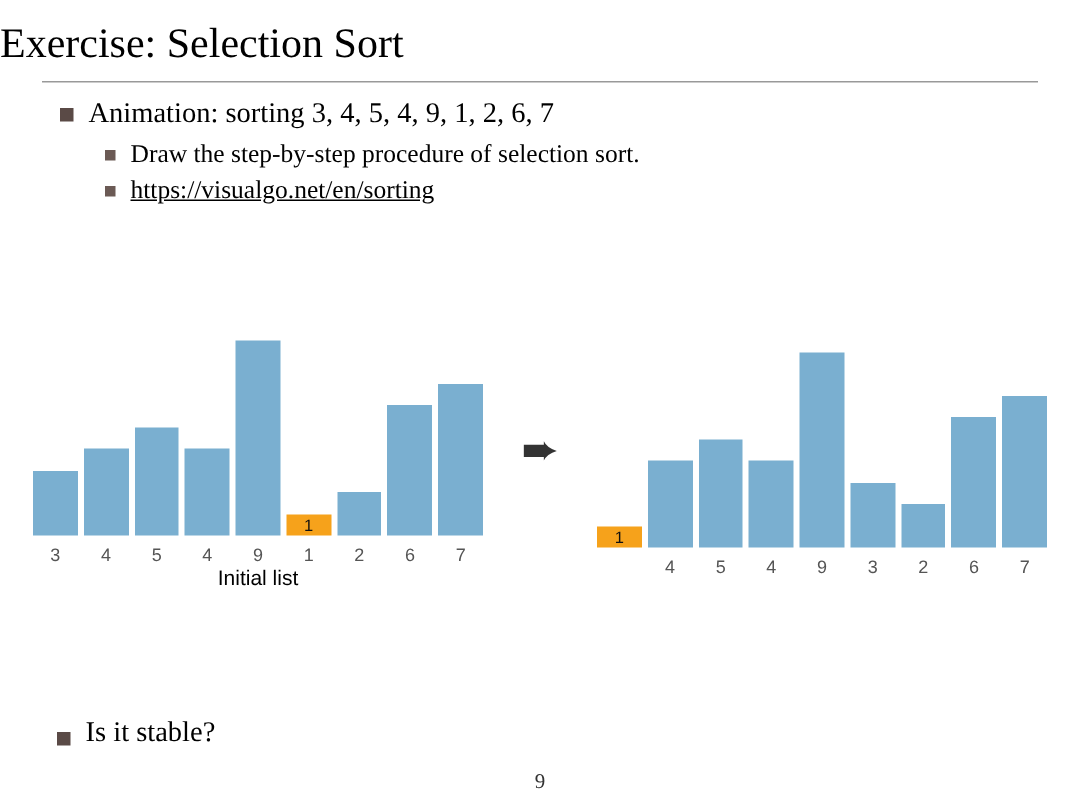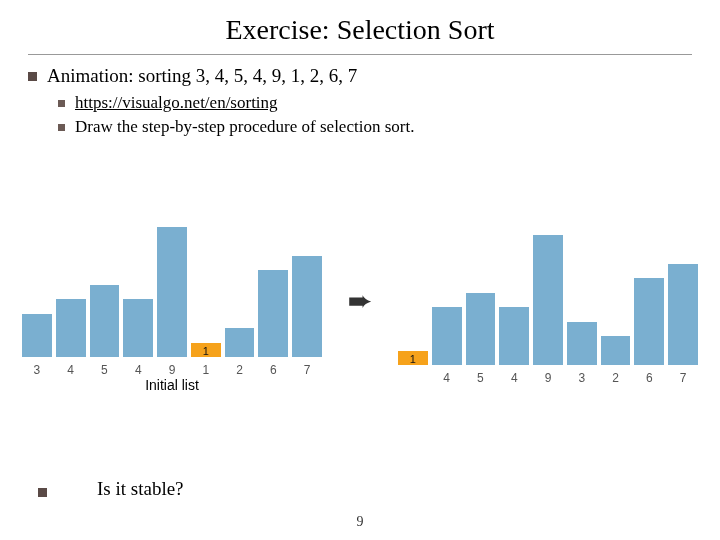--- a/index.html
+++ b/index.html
@@ -12,32 +12,32 @@
     color: #000;
     overflow: hidden;
   }
   .slide {
     position: relative;
     width: 720px;
     height: 540px;
     box-sizing: border-box;
   }
   .title {
-    text-align: center;
+    text-align: left;
     font-size: 28px;
     padding-top: 14px;
     padding-bottom: 8px;
   }
   .hr {
     margin: 0 28px;
     border: none;
     border-top: 1px solid #999;
   }
   .body {
-    padding: 10px 38px 0 28px;
+    padding: 10px 38px 0 40px;
     font-size: 19px;
   }
   .b1 {
     display: flex;
     align-items: flex-start;
     margin-bottom: 6px;
   }
   .b2 {
     display: flex;
     align-items: flex-start;
@@ -117,21 +117,20 @@
     padding: 0 6px;
     margin-top: -30px;
   }
   .footer-q {
     position: absolute;
     left: 38px;
     bottom: 40px;
     font-size: 19px;
     display: flex;
     align-items: center;
-    gap: 40px;
   }
   .pagenum {
     position: absolute;
     bottom: 10px;
     width: 100%;
     text-align: center;
     font-size: 14px;
     color: #333;
     font-family: "Times New Roman", Times, serif;
   }
@@ -144,25 +143,25 @@
   <div class="title">Exercise: Selection Sort</div>
   <hr class="hr">
 
   <div class="body">
     <div class="b1">
       <span class="sq sq-dark"></span>
       <span>Animation: sorting 3, 4, 5, 4, 9, 1, 2, 6, 7</span>
     </div>
     <div class="b2">
       <span class="sq sq-small"></span>
-      <a class="link">https://visualgo.net/en/sorting</a>
+      <span>Draw the step-by-step procedure of selection sort.</span>
     </div>
     <div class="b2">
       <span class="sq sq-small"></span>
-      <span>Draw the step-by-step procedure of selection sort.</span>
+      <a class="link">https://visualgo.net/en/sorting</a>
     </div>
   </div>
 
   <div class="charts">
     <div class="chart">
       <div class="bars" id="bars-left">
           <div class="barwrap">
             <div class="bar" style="height: 43.3333px;"></div>
             <div class="xlabel">3</div>
           </div>

